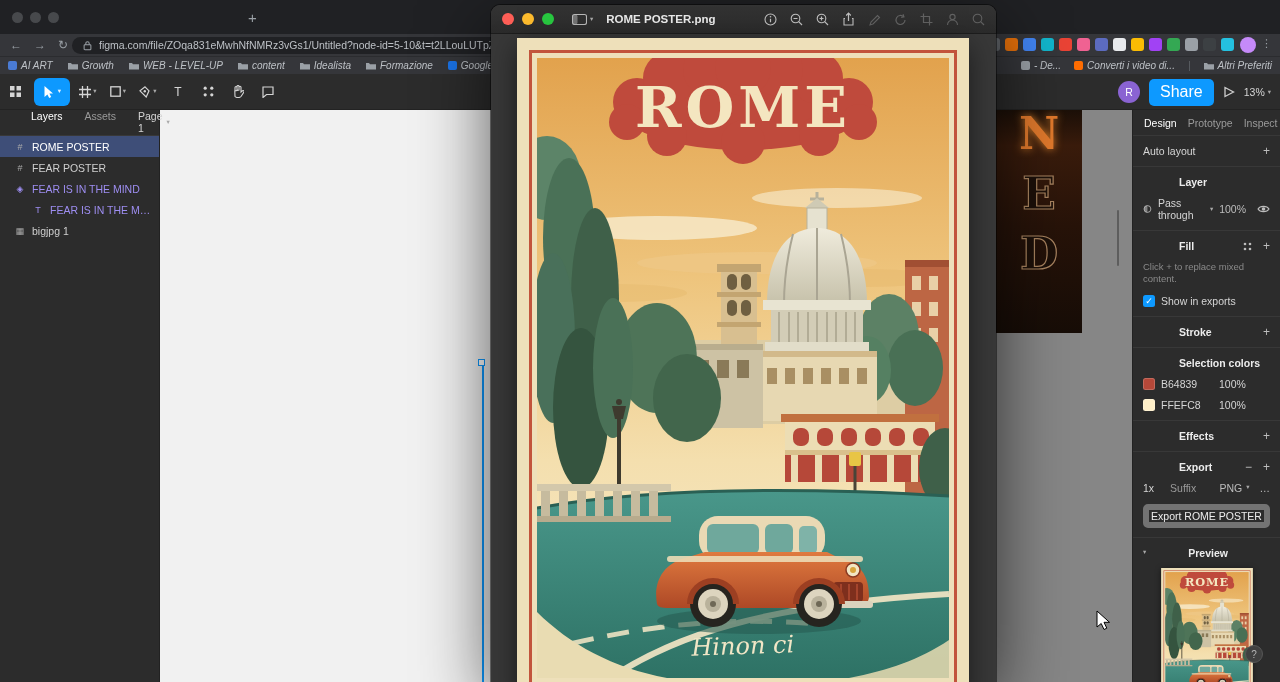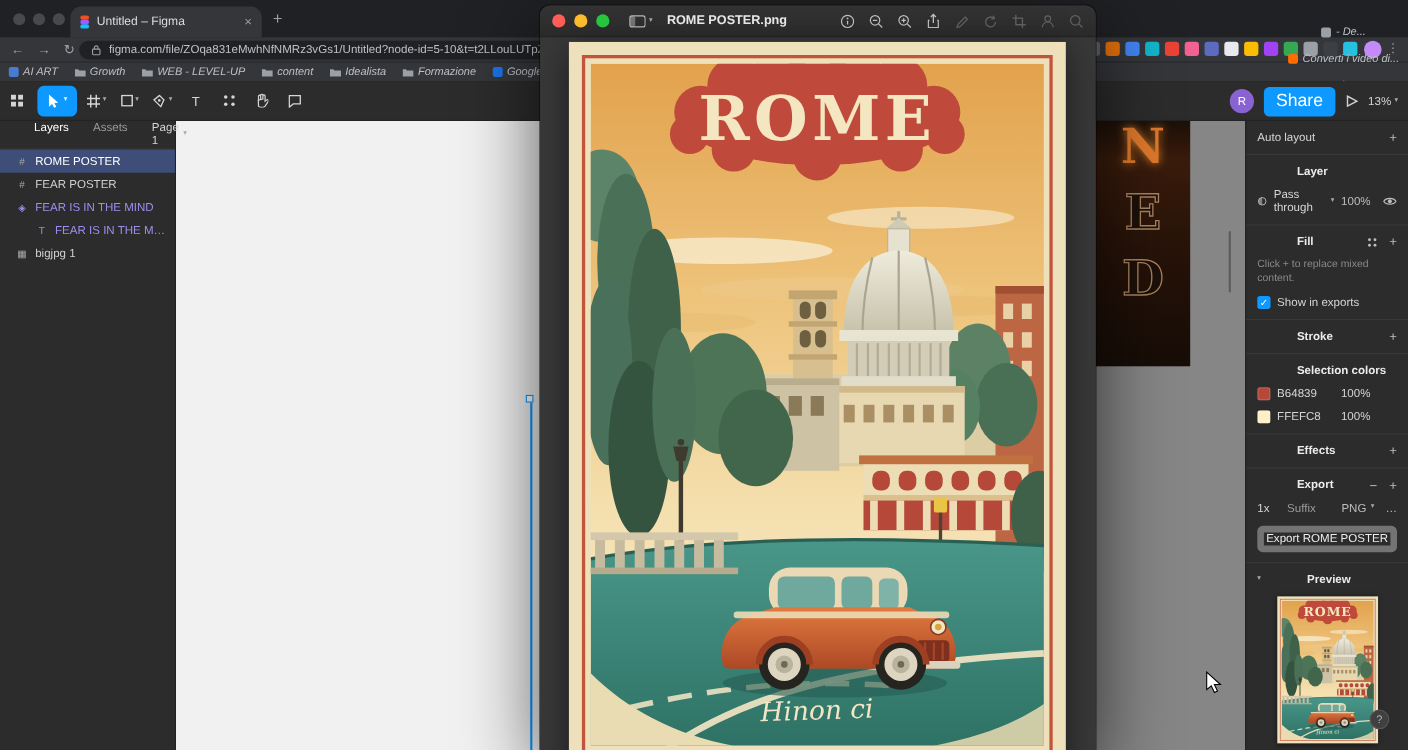--- a/index.html
+++ b/index.html
@@ -23,21 +23,21 @@
   .url-pill { position:absolute; left:72px; top:2.5px; width:905px; height:17px; background:#202124; border-radius:9px; display:flex; align-items:center; padding:0 10px; gap:6px; overflow:hidden; }
   .url-text { font-size:10.5px; color:#bdc1c6; white-space:nowrap; overflow:hidden; }
   .extensions { position:absolute; right:46px; top:4px; display:flex; gap:5px; align-items:center; }
   .ext-chip { width:13px; height:13px; border-radius:3px; }
   .browser-avatar { position:absolute; right:24px; top:3px; width:16px; height:16px; border-radius:50%; background:#c58af9; }
   .browser-menu { position:absolute; right:8px; top:3px; color:#9aa0a6; font-size:11px; }
   #bookmarks-bar { position:absolute; top:56px; left:0; width:1280px; height:18px; background:#35363a; border-top:1px solid #2b2c2f; display:flex; align-items:center; font-size:10px; color:#bdc1c6; padding:0 8px; gap:15px;font-style:italic; }
   .bm { display:flex; align-items:center; gap:4px; white-space:nowrap; }
   .site-icon { width:9px; height:9px; border-radius:2px; }
   .si-blue { background:#4a7bd4; } .si-cal { background:#1a73e8; } .si-gray { background:#9aa0a6; } .si-orange { background:#ff6d01; }
-  .bm-right { margin-left:auto; display:flex; gap:13px; align-items:center;flex-direction:column; }
+  .bm-right { margin-left:auto; display:flex; gap:13px; align-items:center; }
   .bm-sep { color:#5f6368; }
 
   
   #figma-toolbar { position:absolute; top:74px; left:0; width:1280px; height:36px; background:#2c2c2c; border-bottom:1px solid #232323; display:flex; align-items:center; z-index:2; }
   .tool { width:30px; height:36px; display:flex; align-items:center; justify-content:center; gap:2px; color:#d5d5d5; }
   .tool-move { background:#0d99ff; width:36px; height:28px; border-radius:6px; margin:0 3px 0 4px; display:flex; align-items:center; justify-content:center; gap:3px; }
   .chev { font-size:6.5px; color:#a9a9a9; line-height:1; }
   .chev-w { color:#e8f4ff; }
   .glyph-tool { font-size:12px; color:#d5d5d5; }
   .toolbar-right { position:absolute; right:0; top:0; height:36px; display:flex; align-items:center; gap:9px; padding:0 9px; }
@@ -316,29 +316,20 @@
     </g>
   </defs>
 </svg>
 
 <div id="browser-frame">
   <div class="window-dots">
     <span class="window-dot"></span>
     <span class="window-dot"></span>
     <span class="window-dot"></span>
   </div>
-  <div class="chrome-tab">
-    <span class="figma-favicon">
-      <span class="fav-seg fav-1"></span>
-        <span class="fav-seg fav-2"></span>
-        <span class="fav-seg fav-3"></span>
-    </span>
-    <span class="tab-title">Untitled – Figma</span>
-    <span class="tab-close">×</span>
-  </div>
   <span class="new-tab-btn">+</span>
 
   <div id="navbar">
     <div class="nav-btns">
       <span>←</span>
       <span>→</span>
       <span>↻</span>
     </div>
     <div class="url-pill">
       <svg width="11" height="13" viewBox="0 0 13 13">
@@ -536,20 +527,25 @@
     <span class="fear-letter fiery">N</span>
     <span class="fear-letter outlined">E</span>
     <span class="fear-letter outlined">D</span>
   </div>
   <div class="canvas-scrollbar"></div>
   <div class="selection-edge"></div>
   <div class="selection-handle"></div>
 </div>
 
 <div id="right-panel">
+  <div class="rp-tabs">
+    <span class="rp-tab-active">Design</span>
+    <span class="rp-tab">Prototype</span>
+    <span class="rp-tab">Inspect</span>
+  </div>
 
   <div class="rp-section">
     <div class="rp-row">
       <span>Auto layout</span>
       <span class="rp-icons">
           <span class="plusminus">+</span>
         </span>
     </div>
   </div>
 

